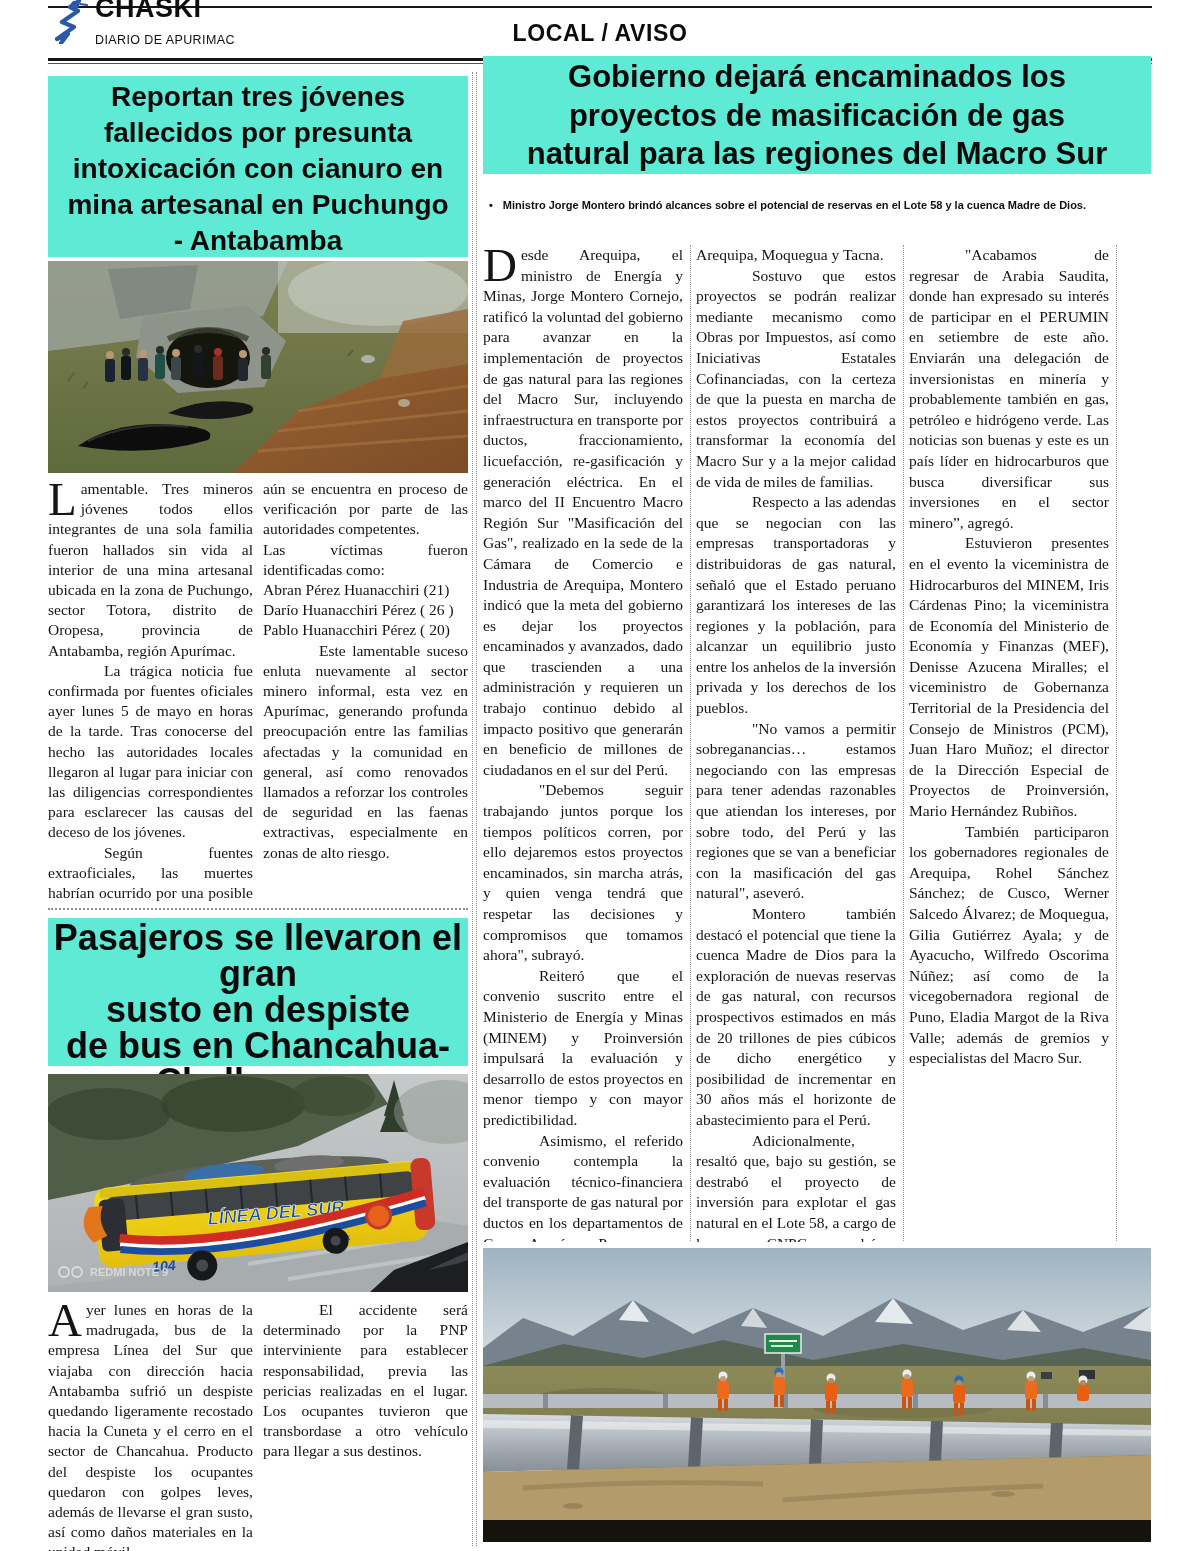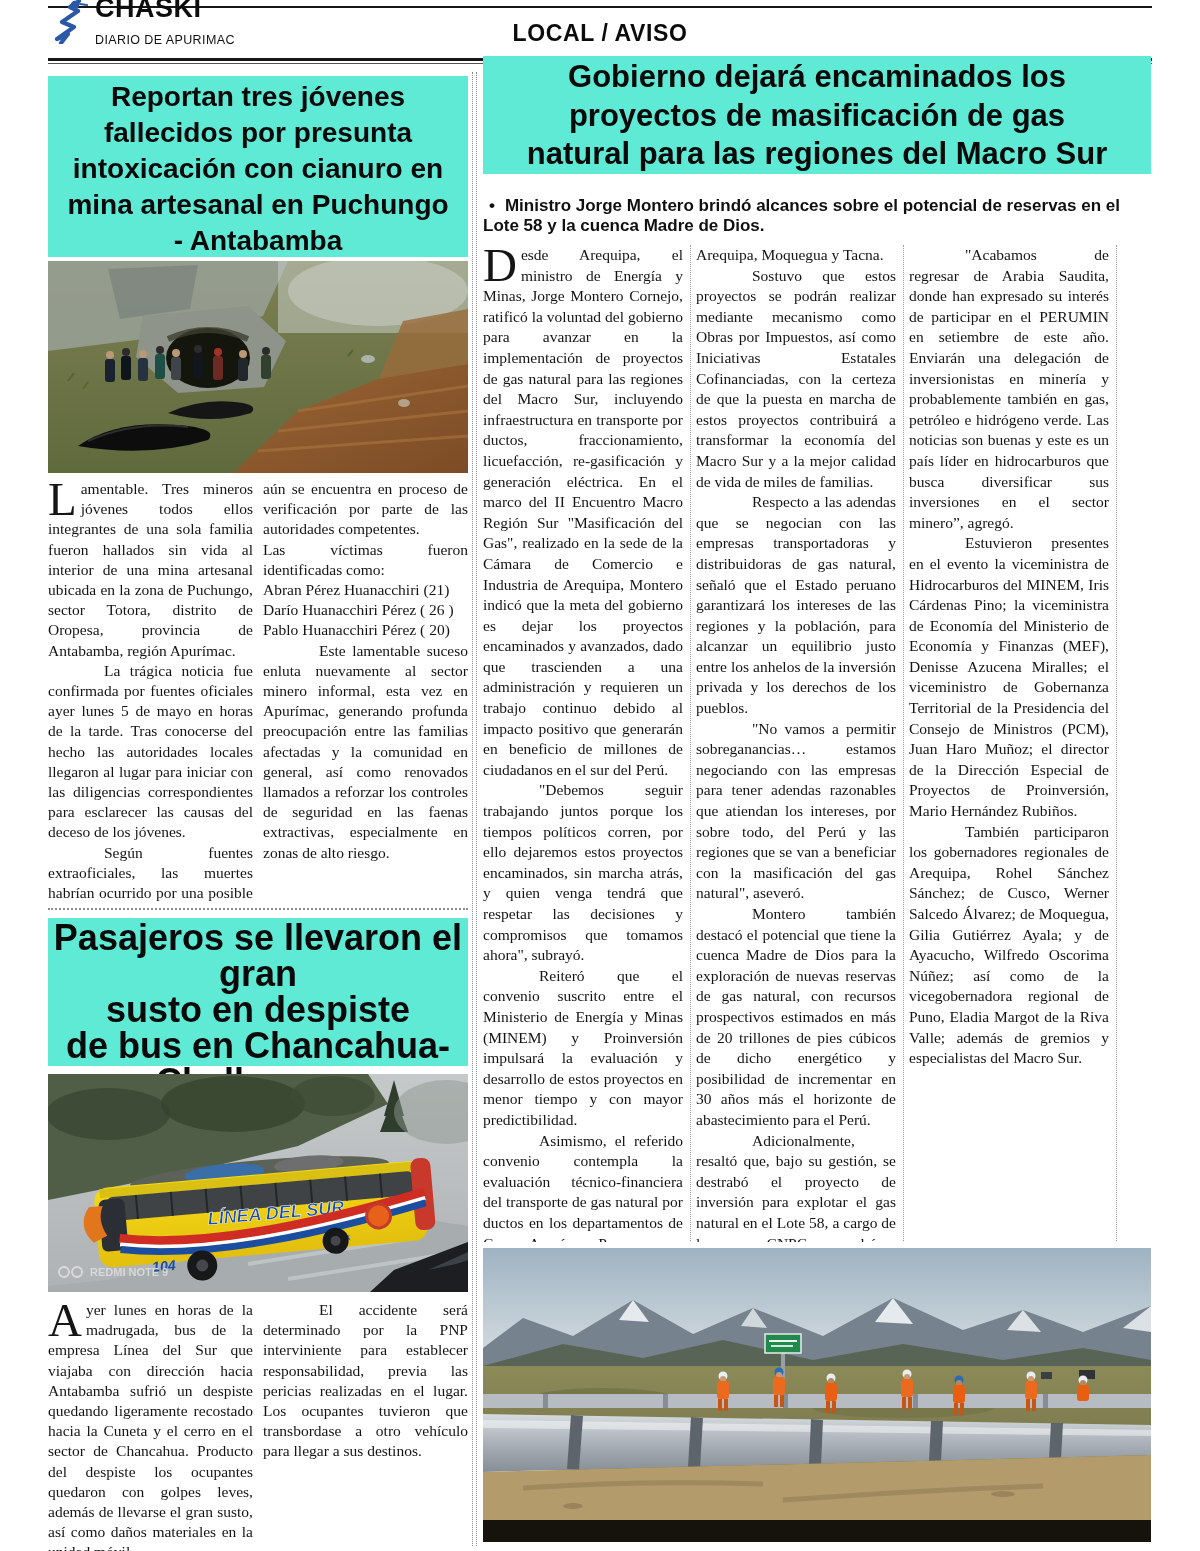--- a/index.html
+++ b/index.html
@@ -39,21 +39,21 @@
   
   .headline-box { position:absolute; background:#5eead4; color:#0a0a0a; text-align:center;
                   font-family:"Liberation Sans", sans-serif; font-weight:bold; white-space:pre-line; }
   #t1 { left:48px;  top:76px;   width:420px; height:181px; font-size:28px;   line-height:36px;   padding-top:3px; }
   #t2 { left:48px;  top:918px;  width:420px; height:148px; font-size:36px; line-height:36px;   padding-top:2px; }
   #t3 { left:483px; top:56px;   width:668px; height:118px; font-size:31px;   line-height:38.5px; padding-top:2px; }
 
   
   .subtitle { position:absolute; left:483px; top:196px; width:660px;
               font-family:"Liberation Sans", sans-serif; font-weight:600;
-              font-size:17px; line-height:19.5px; color:#101010; }
+              font-size:11px; line-height:19.5px; color:#101010; }
   .subtitle .bullet { padding:0 10px 0 6px; }
 
   
   .textwrap { position:absolute; display:flex; overflow:hidden; }
   #a1text { left:48px;  top:479px;  width:420px; height:425px; gap:10px; }
   #a2text { left:48px;  top:1300px; width:420px; height:251px; gap:10px; }
   #a3text { left:483px; top:245px;  width:627px; height:997px; gap:13px; }
   .col { width:205px; flex:0 0 auto; text-align:justify; font-size:15.5px; line-height:20.2px; color:#141414; }
   #a3text .col { width:200px; line-height:20.6px; }
   .col p { margin:0; }

